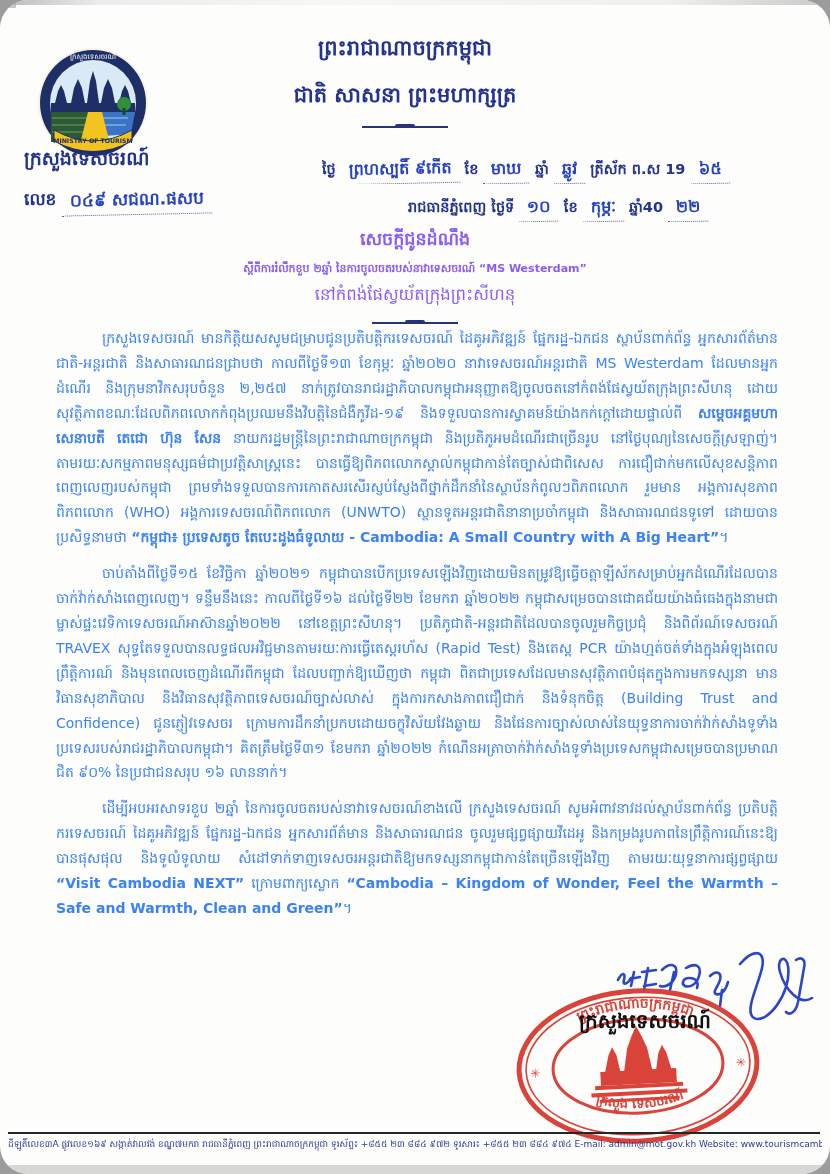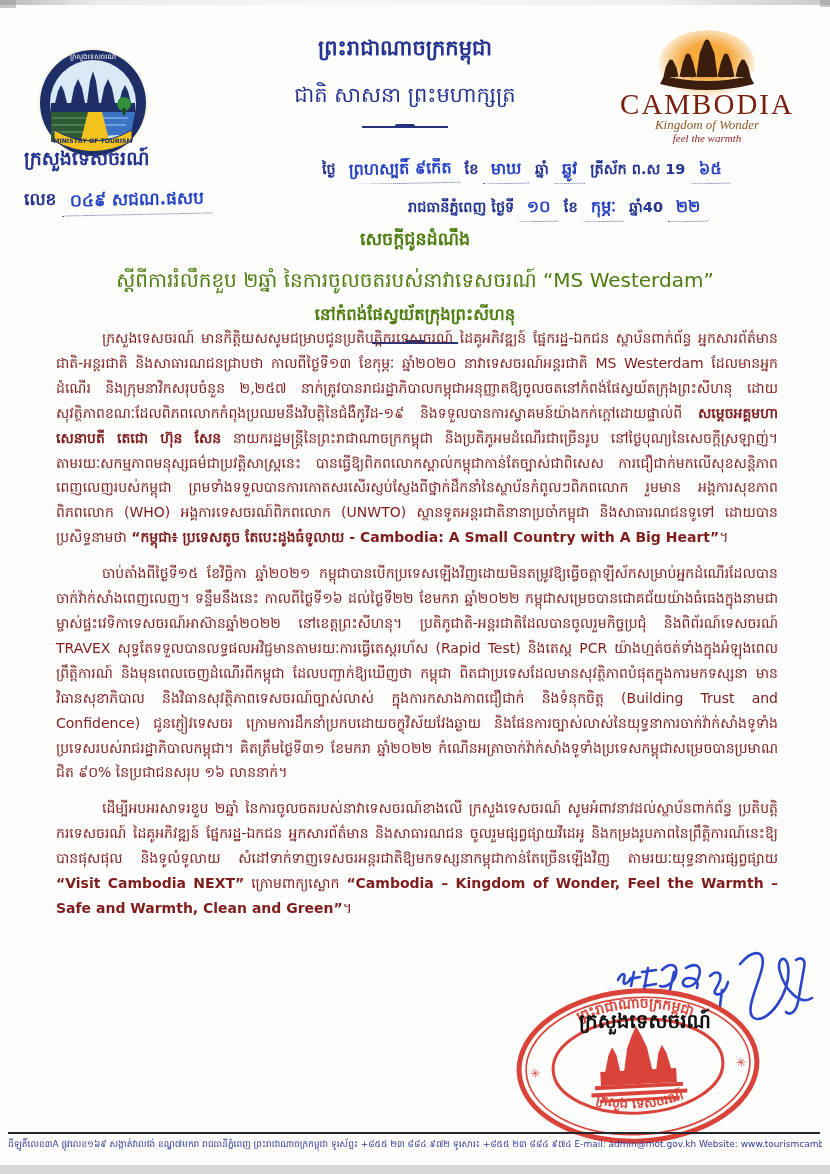--- a/index.html
+++ b/index.html
@@ -1,44 +1,44 @@
 <!DOCTYPE html>
 <html><head>
 <meta charset="utf-8">
 <style>
   html,body{margin:0;padding:0;background:#9c9c9c;}
   .page{position:relative;width:830px;height:1174px;margin:0 auto;background:#fdfdfc;
-        font-family:"DejaVu Sans","Liberation Sans",sans-serif;color:#121212;overflow:hidden;}
+        font-family:"DejaVu Sans","Liberation Sans",sans-serif;color:#121212;overflow:hidden;border-radius:28px;}
   .scan-top{position:absolute;top:0;left:0;right:0;height:5px;
         background:linear-gradient(90deg,#b9b9b9,#ececec 12%,#f7f7f6 40%,#f0f0ef 80%,#c9c9c9);}
   .scan-bottom{position:absolute;bottom:0;left:0;right:0;height:9px;background:#d7d7d6;}
   .corner{position:absolute;background:#9a9a9a;opacity:.55;}
   
   .seal-wrap{position:absolute;left:36px;top:46px;width:114px;height:114px;}
   .hdr-center{position:absolute;left:165px;top:34px;width:480px;text-align:center;overflow:hidden;}
   .hdr-line1{font-size:21px;font-weight:bold;color:#23338f;white-space:nowrap;}
-  .hdr-line2{font-size:21px;font-weight:normal;color:#23338f;white-space:nowrap;margin-top:16px;}
+  .hdr-line2{font-size:21px;font-weight:bold;color:#23338f;white-space:nowrap;margin-top:16px;}
   .ornament{width:86px;margin:14px auto 0;border-bottom:2.5px solid #26337f;position:relative;height:0;}
   .ornament::after{content:"";position:absolute;width:20px;height:5px;background:#26337f;left:33px;top:-2px;border-radius:2px;}
   .camb-logo{position:absolute;right:16px;top:20px;width:214px;height:128px;}
   .ministry-name{position:absolute;left:24px;top:146px;font-size:19px;font-weight:bold;color:#23338f;white-space:nowrap;}
   .ref-line{position:absolute;left:24px;top:188px;font-size:17px;font-weight:bold;color:#23338f;white-space:nowrap;}
   .hand{color:#2743c4;font-weight:bold;display:inline-block;transform:rotate(-1.2deg);}
   .fill{border-bottom:1.5px dotted #5a65a8;padding:0 8px 1px;}
   .dateline1{position:absolute;left:322px;top:158px;width:500px;font-size:14.5px;color:#23338f;font-weight:bold;white-space:nowrap;overflow:hidden;}
   .dateline2{position:absolute;left:408px;top:196px;width:414px;font-size:14.5px;color:#23338f;font-weight:bold;white-space:nowrap;overflow:hidden;}
   .dateline1 .hand,.dateline2 .hand{font-size:16px;}
   
-  .title-block{position:absolute;left:65px;top:228px;width:700px;text-align:center;color:#4d7c0f;overflow:hidden;}
+  .title-block{position:absolute;left:65px;top:228px;width:700px;text-align:center;color:#8b5cf6;overflow:hidden;}
   .title-l1{font-size:17.5px;font-weight:bold;white-space:nowrap;}
-  .title-l2{font-size:20px;font-weight:normal;white-space:nowrap;margin-top:13px;}
-  .title-l3{font-size:16.5px;font-weight:bold;white-space:nowrap;margin-top:7px;}
+  .title-l2{font-size:11px;font-weight:bold;white-space:nowrap;margin-top:7px;}
+  .title-l3{font-size:16.5px;font-weight:normal;white-space:nowrap;margin-top:7px;}
   
   .body-block{position:absolute;left:56px;top:326px;width:722px;height:688px;overflow:hidden;
-              font-size:14px;line-height:1.78;text-align:justify;color:#7f1d1d;}
+              font-size:14px;line-height:1.78;text-align:justify;color:#3b82f6;}
   .body-block p{margin:0 0 11px;text-indent:46px;}
   .body-block .bold{font-weight:bold;}
   
   .signature{position:absolute;right:8px;top:942px;width:212px;height:118px;}
   .stamp{position:absolute;left:512px;top:986px;width:252px;height:160px;transform:rotate(-3deg);opacity:.93;}
   .stamp-overlay{position:absolute;left:540px;top:1008px;width:210px;text-align:center;
                  font-size:20px;font-weight:bold;color:#101010;white-space:nowrap;overflow:hidden;}
   
   .footer-rule{position:absolute;left:8px;right:10px;top:1132px;height:2px;background:#23262b;}
   .footer-text{position:absolute;left:8px;right:8px;top:1138px;font-size:9px;color:#2e3a96;
@@ -71,37 +71,20 @@
       <text x="57" y="13" text-anchor="middle" font-size="7" fill="#ffffff">ក្រសួងទេសចរណ៍</text>
     </svg>
   </div>
 
   <div class="hdr-center">
     <div class="hdr-line1">ព្រះរាជាណាចក្រកម្ពុជា</div>
     <div class="hdr-line2">ជាតិ សាសនា ព្រះមហាក្សត្រ</div>
     <div class="ornament"></div>
   </div>
 
-  <div class="camb-logo">
-    <svg width="214" height="128" viewBox="0 0 214 128">
-      <defs>
-        <radialGradient id="glow" cx="50%" cy="45%" r="55%">
-          <stop offset="0%" stop-color="#f9b233"></stop>
-          <stop offset="45%" stop-color="#f59a1d" stop-opacity="0.85"></stop>
-          <stop offset="100%" stop-color="#f59a1d" stop-opacity="0"></stop>
-        </radialGradient>
-      </defs>
-      <ellipse cx="107" cy="44" rx="48" ry="34" fill="url(#glow)"></ellipse>
-      <path d="M60,64 Q107,76 154,64 L150,56 Q107,66 64,56 Z" fill="#3a1d0c"></path>
-      <path d="M66,57 L68,48 L71,42 L74,48 L76,57 M82,57 L85,44 L88,36 L91,44 L94,57 M99,57 L102,34 L107,22 L112,34 L115,57 M120,57 L123,44 L126,36 L129,44 L132,57 M138,57 L140,48 L143,42 L146,48 L148,57" fill="#3a1d0c" stroke="#3a1d0c" stroke-width="5" stroke-linejoin="round"></path>
-      <text x="107" y="94" text-anchor="middle" font-family="Liberation Serif, serif" font-size="29" letter-spacing="2" fill="#79200f">CAMBODIA</text>
-      <text x="107" y="109" text-anchor="middle" font-family="Liberation Serif, serif" font-style="italic" font-size="13" fill="#8a5a2a">Kingdom of Wonder</text>
-      <text x="107" y="122" text-anchor="middle" font-family="Liberation Serif, serif" font-style="italic" font-size="11" fill="#8b1f1f">feel the warmth</text>
-    </svg>
-  </div>
 
   <div class="ministry-name">ក្រសួងទេសចរណ៍</div>
   <div class="ref-line">
     <span>លេខ</span>
     <span class="hand fill">០៤៩ សជណ.ផសប</span>
   </div>
 
   <div class="dateline1">
     <span>ថ្ងៃ</span>
     <span class="hand fill">ព្រហស្បតិ៍ ៩កើត</span>

